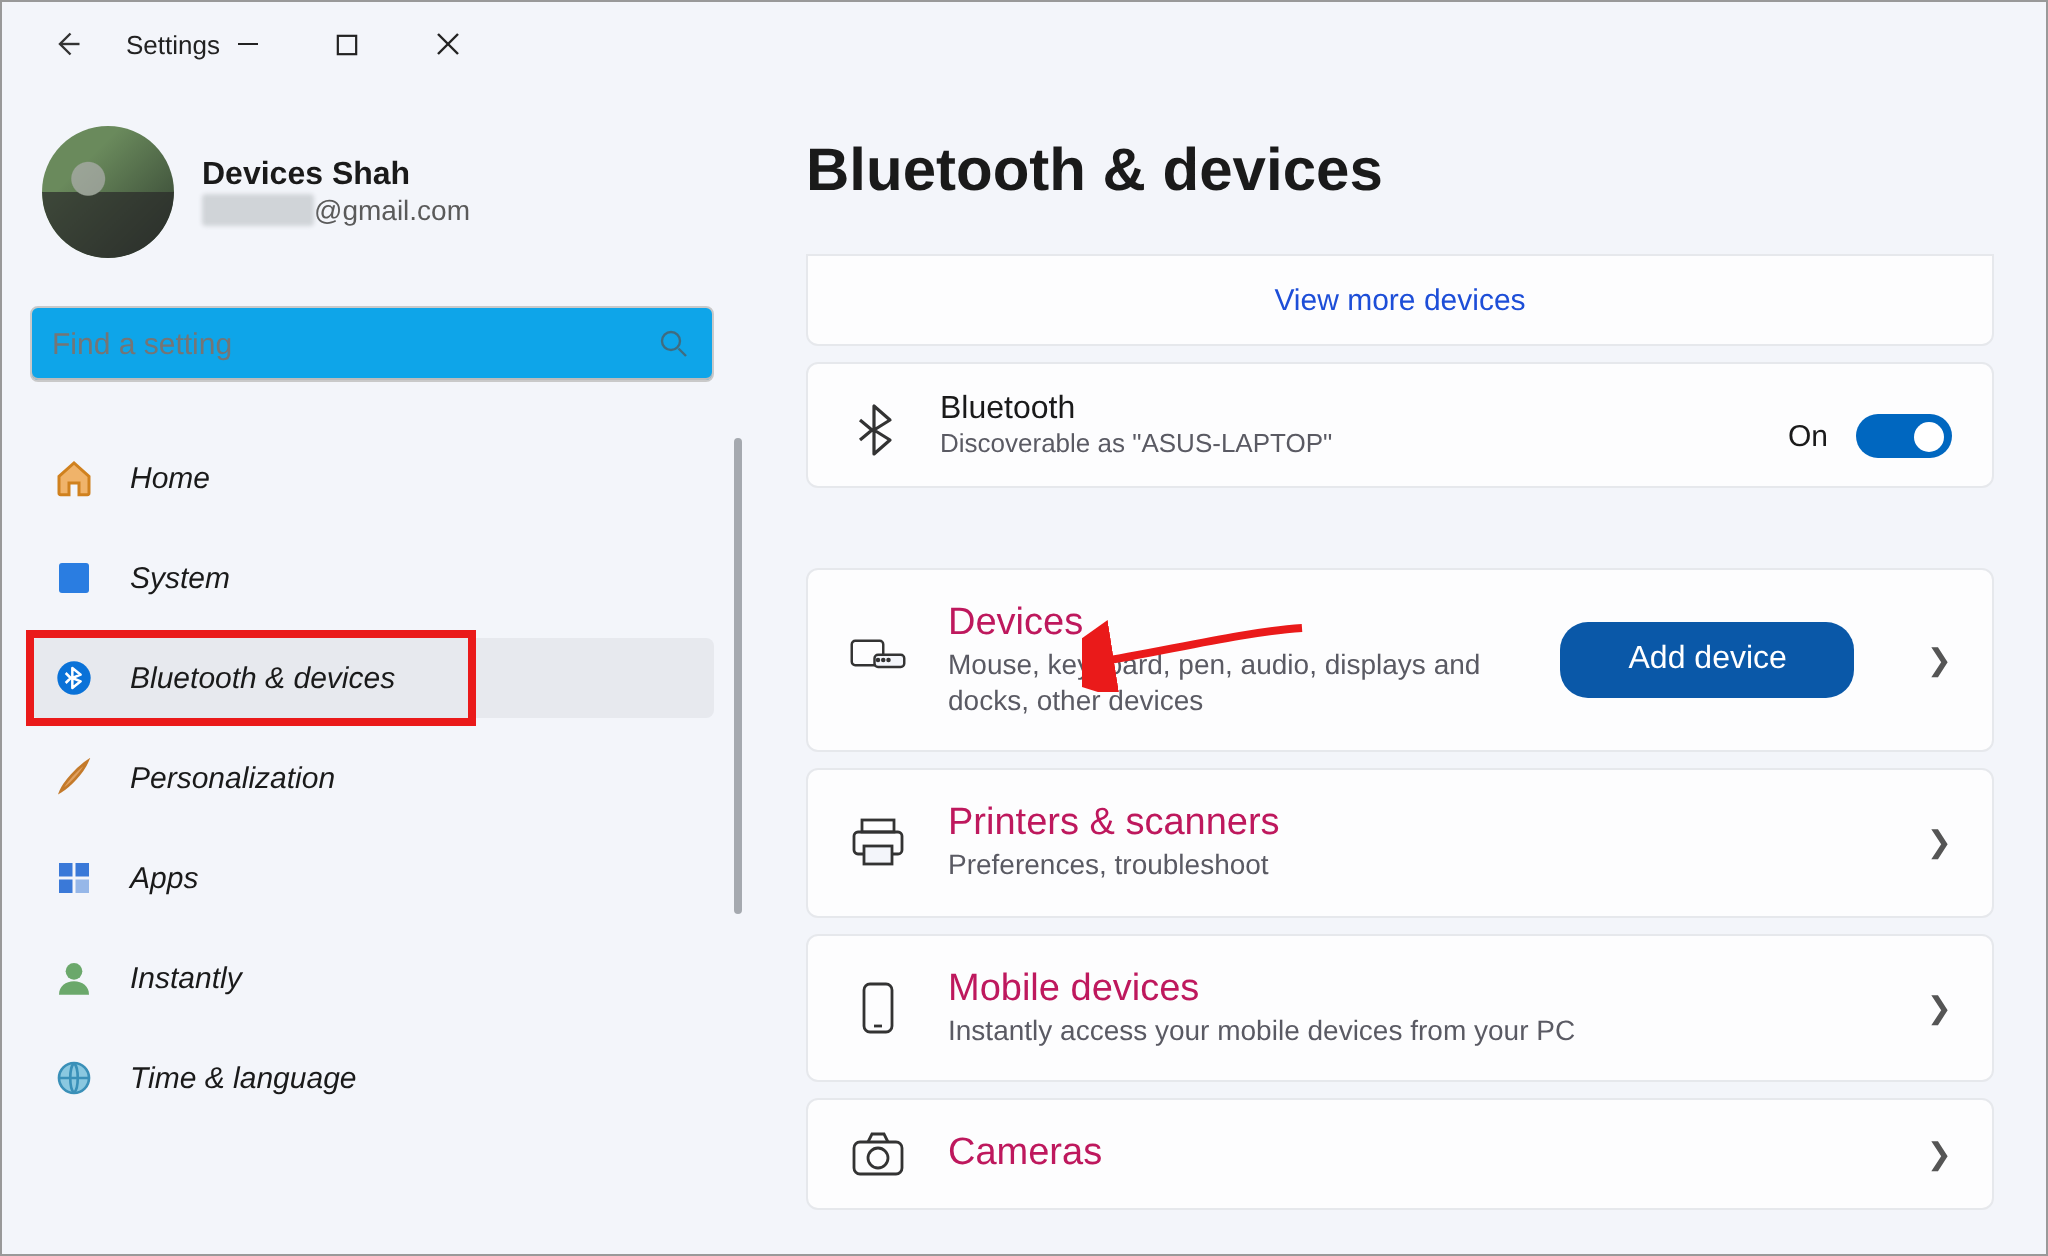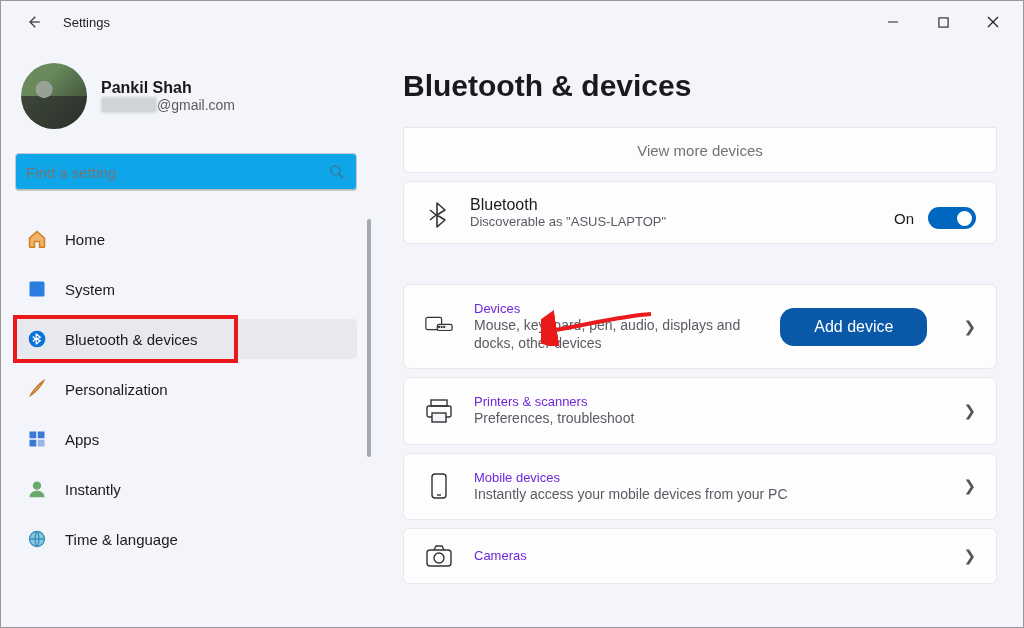--- a/index.html
+++ b/index.html
@@ -1,66 +1,66 @@
 <!DOCTYPE html>
 <html><head>
   <meta charset="utf-8">
   <style>
     * { box-sizing: border-box; margin: 0; padding: 0; font-family: "Segoe UI", -apple-system, sans-serif; }
     body { width: 1024px; height: 628px; background: #f3f5fa; overflow: hidden; border: 1px solid #999; position: relative; }
 
-    .titlebar { display: flex; align-items: center; justify-content: space-between; height: 42px; padding: 0 8px; }
+    .titlebar { display: flex; align-items: center; justify-content: flex-start; height: 42px; padding: 0 8px; }
     .titlebar-left { display: flex; align-items: center; gap: 18px; padding-left: 12px; }
     .back-btn { width: 24px; height: 24px; display: flex; align-items: center; justify-content: center; cursor: pointer; }
     .title-text { font-size: 13px; color: #222; }
     .window-controls { display: flex; gap: 22px; padding-right: 8px; }
     .win-ctrl { width: 28px; height: 28px; display: flex; align-items: center; justify-content: center; font-size: 14px; cursor: pointer; }
 
     .body-area { display: flex; height: calc(628px - 42px); }
 
     .sidebar { width: 372px; padding: 20px 16px 0 14px; display: flex; flex-direction: column; position: relative; }
     .profile { display: flex; align-items: center; gap: 14px; margin-bottom: 24px; padding-left: 6px; }
     .avatar { width: 66px; height: 66px; border-radius: 50%; background: linear-gradient(135deg, #6a8a5c 30%, #2e3b2e); position: relative; overflow: hidden; }
     .avatar::after { content:""; position:absolute; inset:0; background: radial-gradient(circle at 35% 40%, #b0b0b0 0 14%, transparent 15%), linear-gradient(180deg, transparent 50%, #2a2a2a 50%); border-radius:50%; opacity:0.7; }
     .profile-name { font-size: 16px; font-weight: 600; color: #1a1a1a; }
     .profile-email { font-size: 14px; color: #5a5a5a; }
     .profile-email-blur { display:inline-block; background:#d0d4d8; color:transparent; filter:blur(1px); border-radius:2px; }
 
     .search-box { display: flex; align-items: center; height: 38px; background: #0ea5e9; border: 1px solid #c9c9c9; border-radius: 4px; padding: 0 10px; margin-bottom: 28px; box-shadow: inset 0 -1px 0 #bbb; }
     .search-box input { flex: 1; border: none; outline: none; font-size: 15px; background: transparent; color: #333; }
     .search-icon { width: 18px; height: 18px; opacity: 0.7; }
 
-    .nav { list-style: none; position: relative; }
+    .nav { list-style: none; position: relative; font-style: italic; }
     .nav-item { display: flex; align-items: center; height: 40px; padding: 0 12px; border-radius: 4px; gap: 18px; cursor: pointer; margin-bottom: 10px; font-size: 15px; color: #1a1a1a; }
     .nav-item.selected { background: #e7e9ee; }
     .nav-icon { width: 20px; height: 20px; display: flex; align-items: center; justify-content: center; }
     .scroll-indicator { position: absolute; right: -14px; top: 0; width: 4px; height: 238px; background: #a5a9af; border-radius: 4px; }
 
     .highlight-box { position: absolute; border: 4px solid #ea1a1a; left: 12px; top: 314px; width: 225px; height: 48px; pointer-events: none; z-index: 50; }
 
     .main { flex: 1; padding: 26px 26px 0 30px; overflow: hidden; }
     .page-title { font-size: 30px; font-weight: 600; color: #1a1a1a; margin-bottom: 24px; }
 
     .card { background: #fdfdfe; border: 1px solid #e6e8ec; border-radius: 6px; margin-bottom: 8px; }
-    .card-link { height: 46px; display: flex; align-items: center; justify-content: center; color: #737373; font-size: 15px; font-weight: 500; border-radius: 0 0 6px 6px; cursor: pointer; }
+    .card-link { height: 46px; display: flex; align-items: center; justify-content: center; color: #1d4ed8; font-size: 15px; font-weight: 500; border-radius: 0 0 6px 6px; cursor: pointer; }
 
     .bt-card { display: flex; align-items: flex-end; padding: 14px 20px; gap: 20px; margin-bottom: 40px; }
     .bt-left-icon { width: 26px; display: flex; justify-content: center; }
     .bt-text { flex: 1; }
     .bt-title { font-size: 16px; color: #1a1a1a; }
     .bt-sub { font-size: 13px; color: #5a5a63; }
     .toggle-wrap { display: flex; align-items: center; gap: 14px; }
     .toggle-label { font-size: 15px; color: #1a1a1a; }
     .toggle { width: 48px; height: 22px; background: #0067c0; border-radius: 11px; position: relative; cursor: pointer; }
     .toggle::after { content:""; position:absolute; width:15px; height:15px; background:#fff; border-radius:50%; right:4px; top:3.5px; }
 
     .setting-row { display: flex; align-items: center; padding: 16px 20px; gap: 20px; cursor: pointer; border-radius: 6px; }
     .setting-icon { width: 30px; display: flex; justify-content: center; align-items: center; }
     .setting-text { flex: 1; }
-    .setting-title { font-size: 13px; color: #6d28d9; }
+    .setting-title { font-size: 19px; color: #be185d; }
     .setting-sub { font-size: 14px; color: #5a5a63; line-height: 1.3; }
     .add-btn { background: #0a58a8; color: #fff; font-size: 16px; padding: 10px 34px; border-radius: 14px; border: none; cursor: pointer; margin-right: 16px; }
     .chevron { color: #555; font-size: 15px; }
 
     .arrow-annotation { position: absolute; left: 540px; top: 305px; z-index: 60; pointer-events: none; }
 
     svg { display: block; }
   </style>
 </head>
 <body>
@@ -94,21 +94,21 @@
     </div>
   </div>
 </div>
 
 <div class="body-area">
 
   <div class="sidebar">
     <div class="profile">
       <div class="avatar"></div>
       <div>
-        <div class="profile-name">Pankil Shah</div>
+        <div class="profile-name">Devices Shah</div>
         <div class="profile-email"><span class="profile-email-blur">xxxxxxxx</span><span>@gmail.com</span></div>
       </div>
     </div>
 
     <div class="search-box">
       <input type="text" placeholder="Find a setting" style="">
       <svg class="search-icon" viewBox="0 0 24 24" fill="none" stroke="#555" stroke-width="1.6">
           <circle cx="10" cy="10" r="6"></circle>
           <line x1="15" y1="15" x2="20" y2="20"></line>
         </svg>

